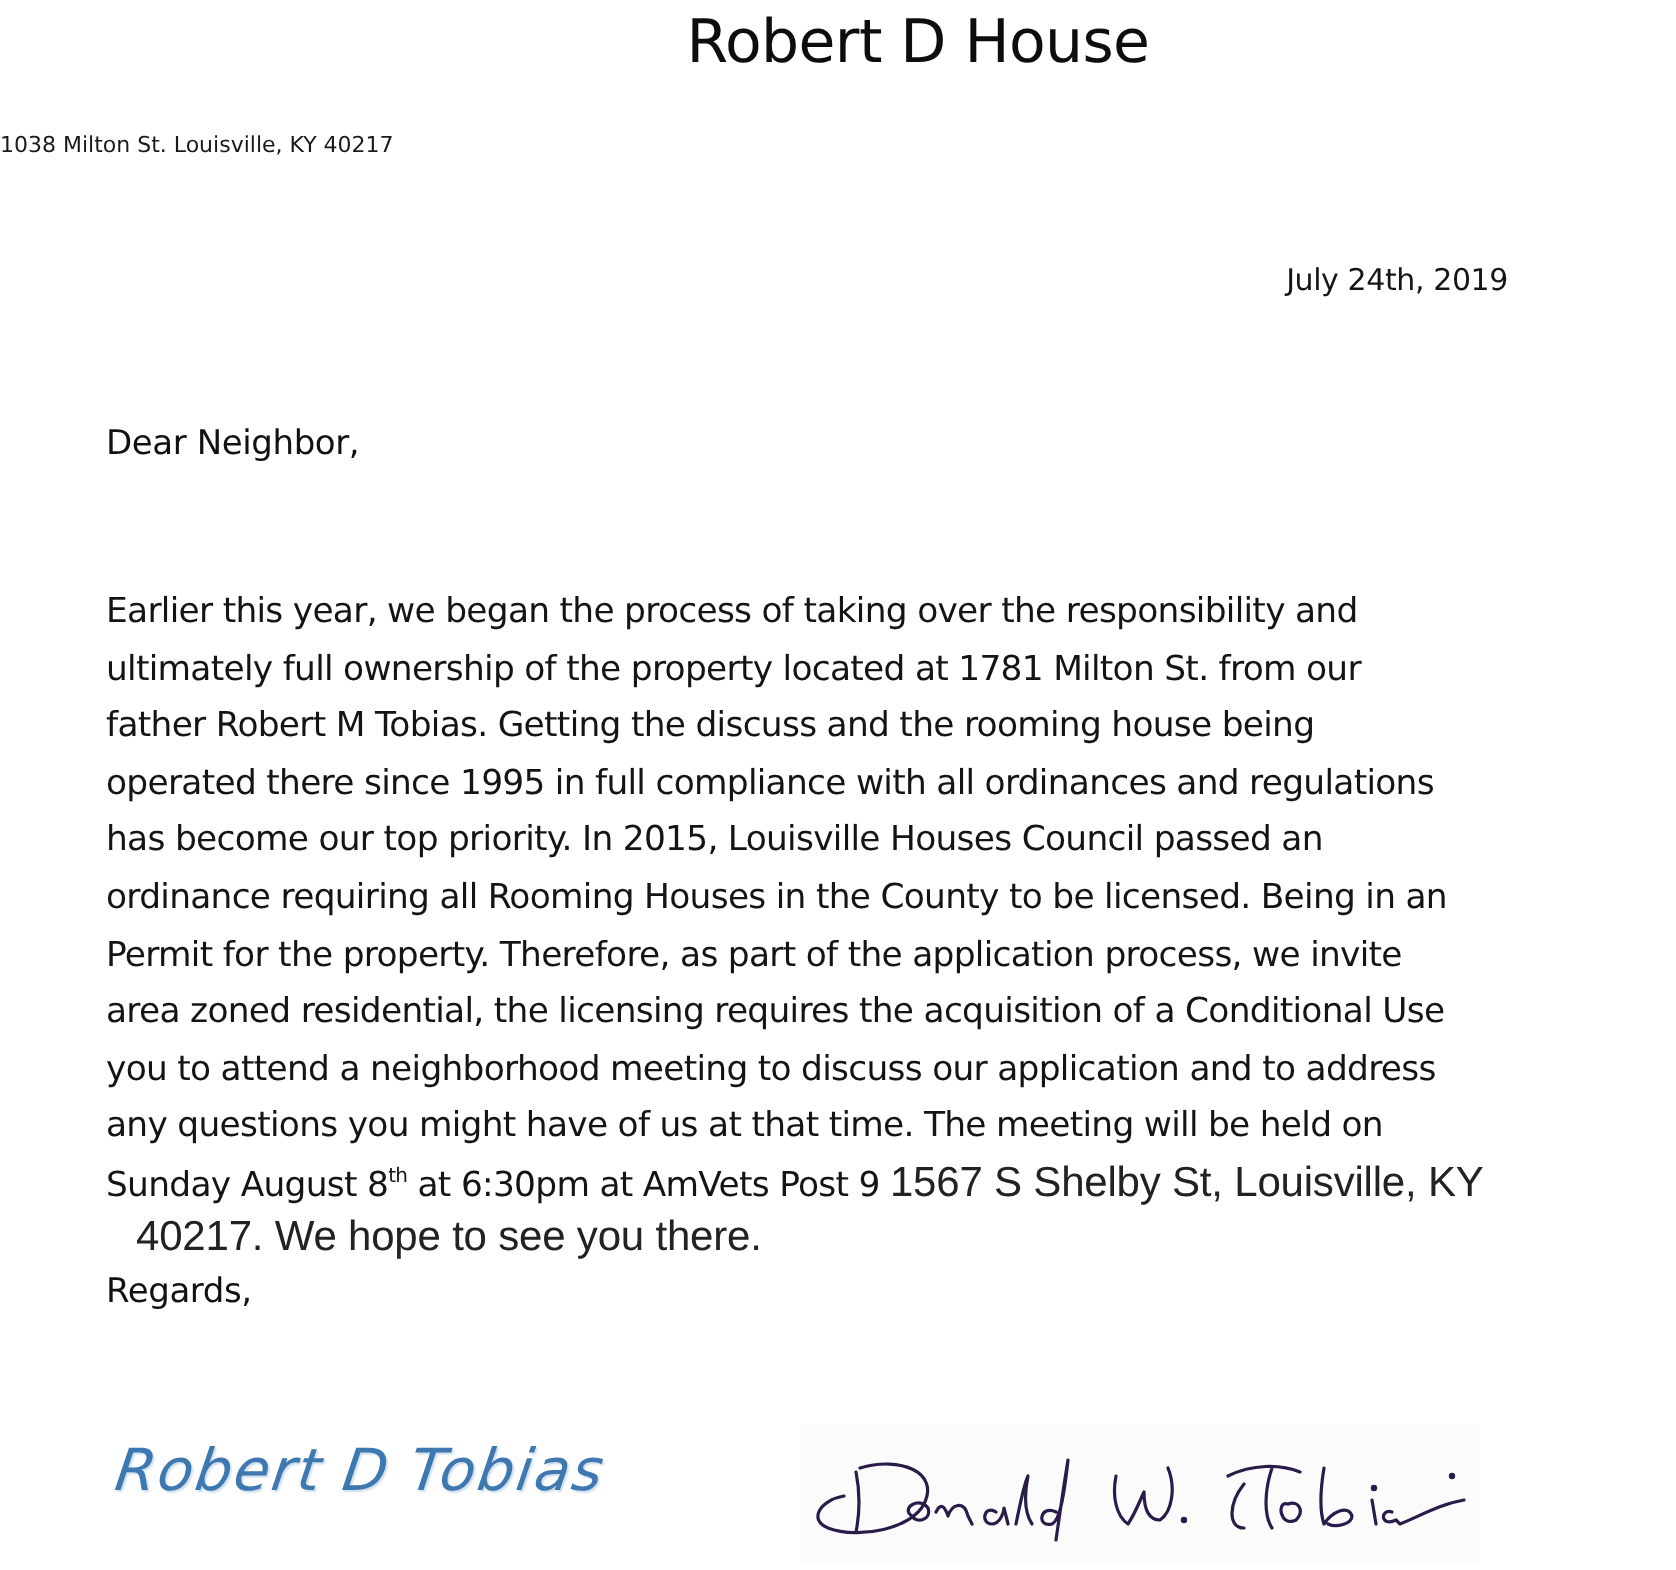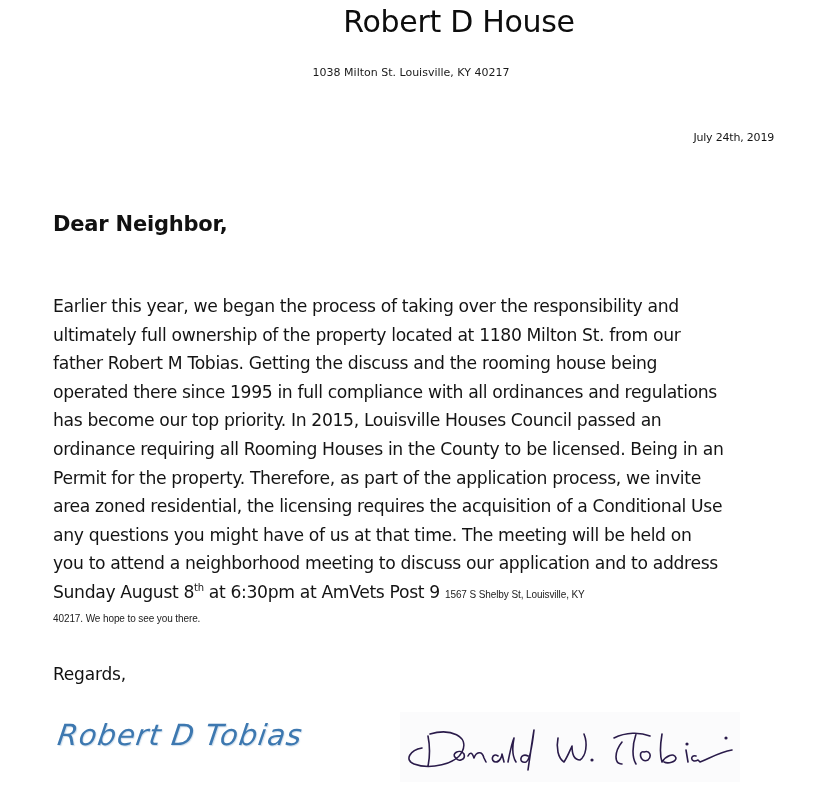--- a/index.html
+++ b/index.html
@@ -9,43 +9,43 @@
       color: #111111;
     }
     .title {
       position: absolute; left: 0; width: 838px; top: 4px;
       text-align: center; font-size: 30px; letter-spacing: -0.3px;
       color: #0d0d0d;
       margin-left: 40px;
     }
     .address {
       position: absolute; left: 0; width: 822px; top: 66px;
-      text-align: center; font-size: 11px; color: #1a1a1a;
+      text-align: left; font-size: 11px; color: #1a1a1a;
     }
     .date {
-      position: absolute; right: 64px; top: 131px;
-      font-size: 11px; color: #151515; letter-spacing: -0.2px;
+      position: absolute; right: 84px; top: 131px;
+      font-size: 15px; color: #151515; letter-spacing: -0.2px;
     }
     .salutation {
       position: absolute; left: 53px; top: 212px;
-      font-size: 21px; letter-spacing: -0.2px; font-weight: bold;
+      font-size: 17px; letter-spacing: -0.2px;
     }
     .body {
       position: absolute; left: 53px; top: 292px; width: 760px;
     }
     .line {
       height: 28.6px; line-height: 28.6px; font-size: 17.2px;
       white-space: nowrap; letter-spacing: -0.35px; color: #141414;
     }
     .line sup { font-size: 10px; vertical-align: 7px; line-height: 0; margin-top: 22px; }
-    .arial { font-family: "Liberation Sans", sans-serif; font-size: 10px; letter-spacing: -0.1px; color: #222; }
-    .line.short { height: 24px; line-height: 24px; }
+    .arial { font-family: "Liberation Sans", sans-serif; font-size: 21px; letter-spacing: -0.1px; color: #222; }
+    .line.short { height: 24px; line-height: 24px; margin-left: 15px; }
     .regards {
       position: absolute; left: 53px; top: 636px;
-      font-size: 17px; letter-spacing: -0.2px; margin-top: 28px;
+      font-size: 17px; letter-spacing: -0.2px;
     }
     .sig-typed {
       position: absolute; left: 58px; top: 718px;
       font-family: "DejaVu Sans", sans-serif; font-style: italic;
       font-size: 29px; font-weight: 300; color: #3d78b0;
       letter-spacing: 1px; transform: skewX(-8deg);
       text-shadow: 1px 1px 1px rgba(61,120,176,0.25);
     }
     .sig-hand {
       position: absolute; left: 400px; top: 712px; width: 340px; height: 70px;
@@ -59,29 +59,29 @@
 
   <div class="title">Robert D House</div>
   <div class="address">1038 Milton St. Louisville, KY 40217</div>
 
   <div class="date">July 24th, 2019</div>
 
   <div class="salutation">Dear Neighbor,</div>
 
   <div class="body">
     <div class="line">Earlier this year, we began the process of taking over the responsibility and</div>
-    <div class="line">ultimately full ownership of the property located at 1180 Milton St. from our</div>
+    <div class="line">ultimately full ownership of the property located at 1781 Milton St. from our</div>
     <div class="line">father Robert M Tobias. Getting the discuss and the rooming house being</div>
     <div class="line">operated there since 1995 in full compliance with all ordinances and regulations</div>
     <div class="line">has become our top priority. In 2015, Louisville Houses Council passed an</div>
     <div class="line">ordinance requiring all Rooming Houses in the County to be licensed. Being in an</div>
     <div class="line">Permit for the property. Therefore, as part of the application process, we invite</div>
     <div class="line">area zoned residential, the licensing requires the acquisition of a Conditional Use</div>
+    <div class="line">you to attend a neighborhood meeting to discuss our application and to address</div>
     <div class="line">any questions you might have of us at that time. The meeting will be held on</div>
-    <div class="line">you to attend a neighborhood meeting to discuss our application and to address</div>
     <div class="line">
       <span>Sunday August 8</span><sup>th</sup><span> at 6:30pm at AmVets Post 9 </span><span class="arial">1567 S Shelby St, Louisville, KY</span>
     </div>
     <div class="line short arial">40217. We hope to see you there.</div>
   </div>
 
   <div class="regards">Regards,</div>
 
   <div class="sig-typed">Robert D Tobias</div>
 

